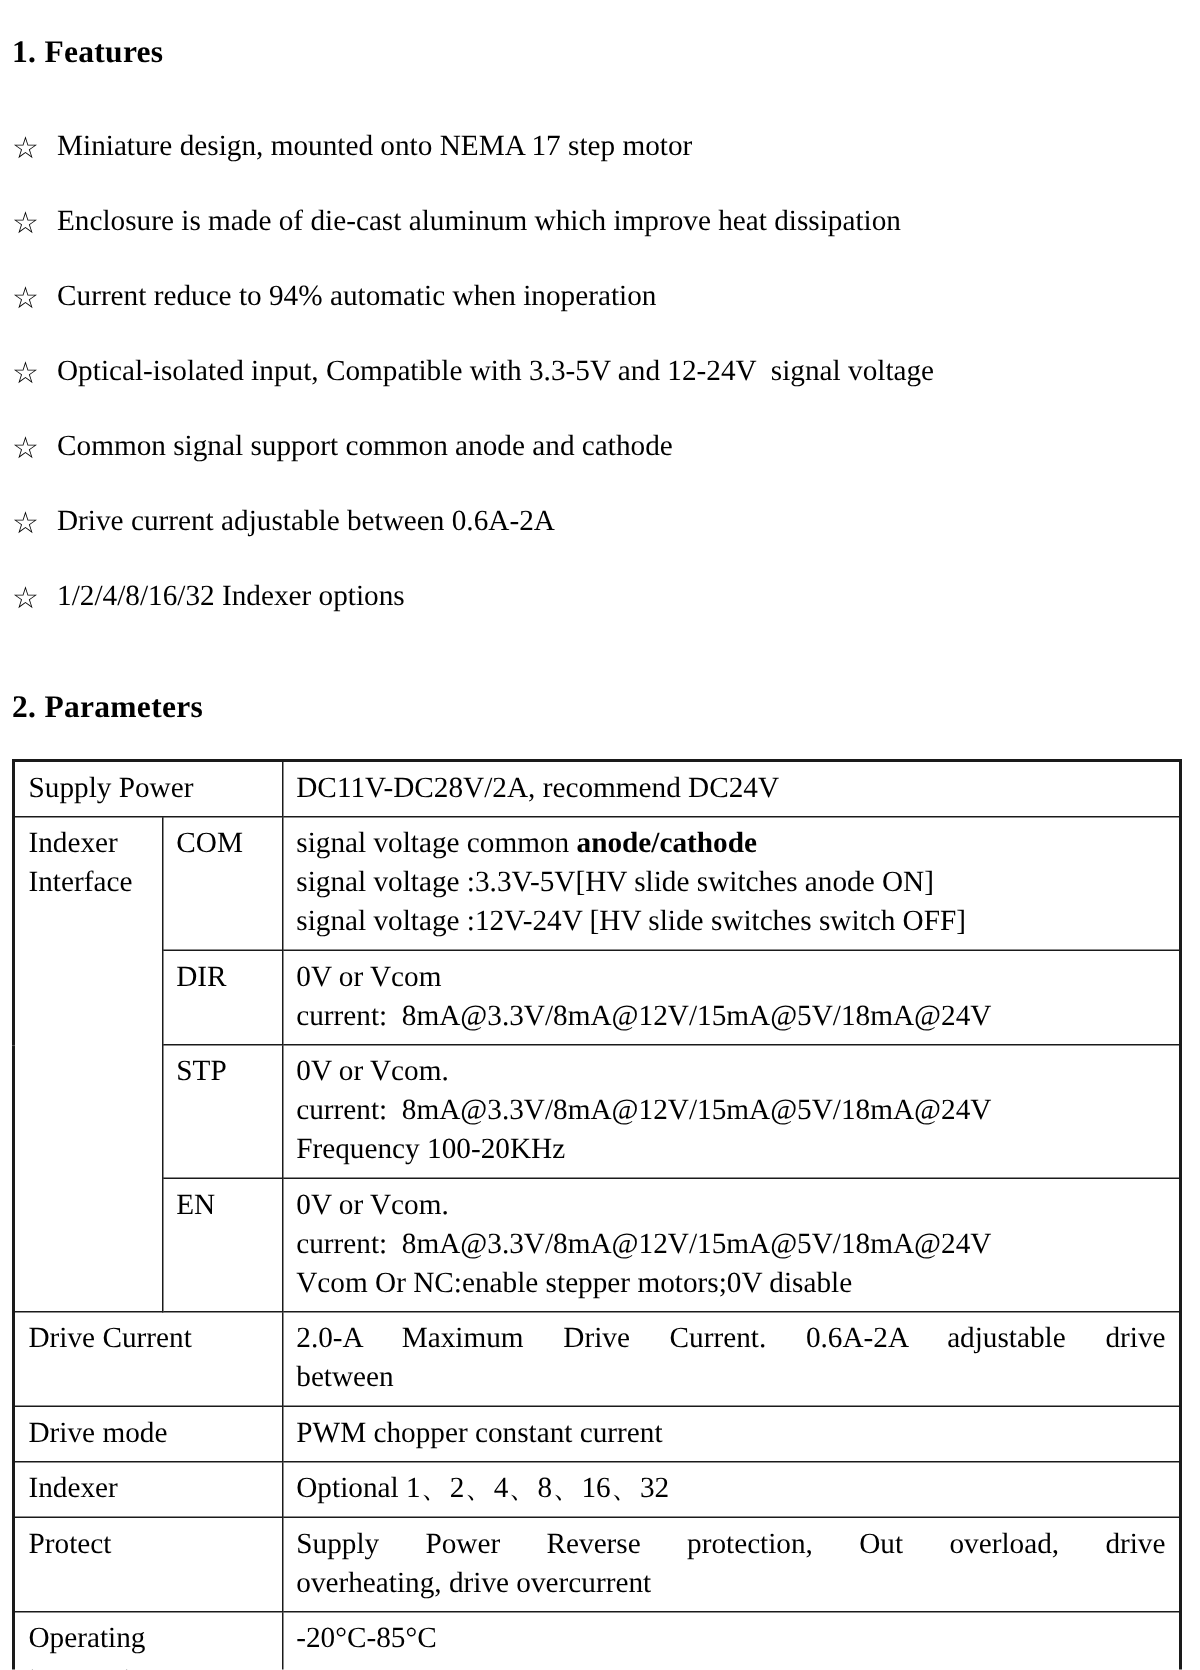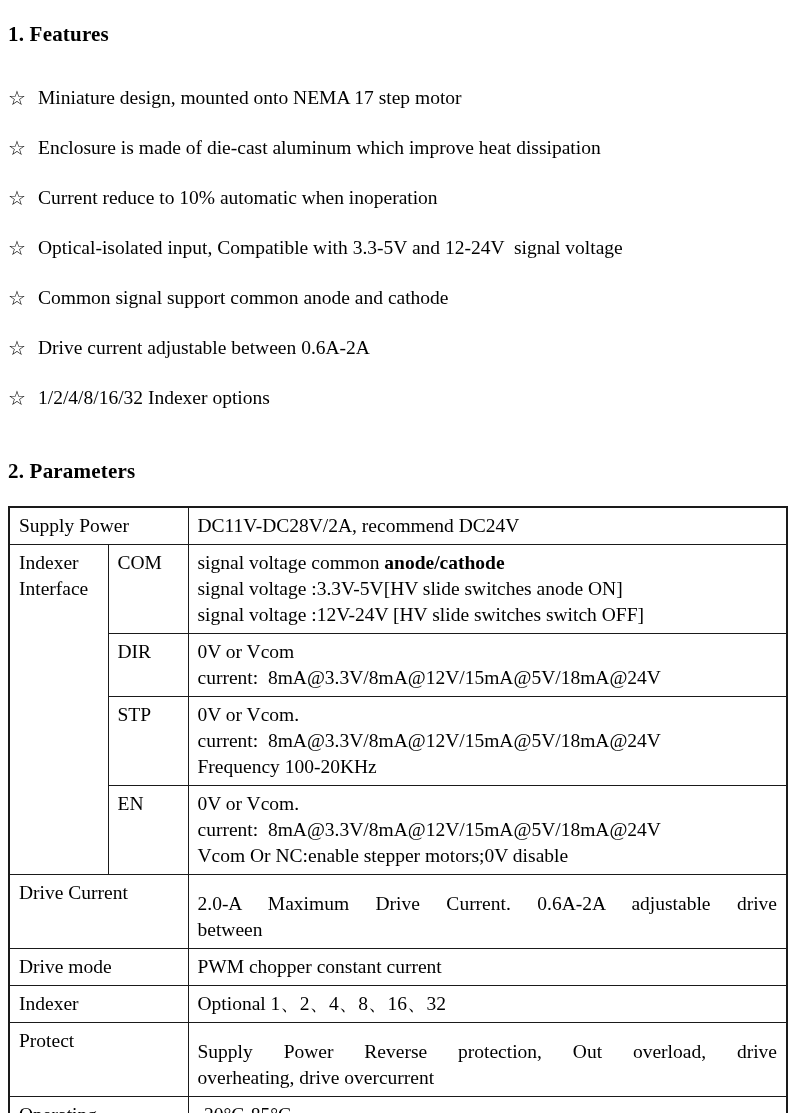--- a/index.html
+++ b/index.html
@@ -56,21 +56,20 @@
     padding: 5px 9px;
   }
   col.c1 { width: 99px; }
   col.c2 { width: 80px; }
   .ii-cell { padding-top: 36px; }
   .cell-line { white-space: pre-wrap; font-family: Liberation Serif, serif; }
   .force-justify {
     text-align: justify;
     text-align-last: justify;
     white-space: normal;
-    margin-top: 11px;
   }
   b { font-weight: bold; }
 </style>
 </head>
 <body>
 
 <div class="page">
 
   <div class="section-heading">1. Features</div>
 
@@ -78,21 +77,21 @@
     <li class="feature-item">
       <span class="star">☆</span>
       <span class="feature-text">Miniature design, mounted onto NEMA 17 step motor</span>
     </li>
     <li class="feature-item">
       <span class="star">☆</span>
       <span class="feature-text">Enclosure is made of die-cast aluminum which improve heat dissipation</span>
     </li>
     <li class="feature-item">
       <span class="star">☆</span>
-      <span class="feature-text">Current reduce to 10% automatic when inoperation</span>
+      <span class="feature-text">Current reduce to 94% automatic when inoperation</span>
     </li>
     <li class="feature-item">
       <span class="star">☆</span>
       <span class="feature-text">Optical-isolated input, Compatible with 3.3-5V and 12-24V  signal voltage</span>
     </li>
     <li class="feature-item">
       <span class="star">☆</span>
       <span class="feature-text">Common signal support common anode and cathode</span>
     </li>
     <li class="feature-item">

